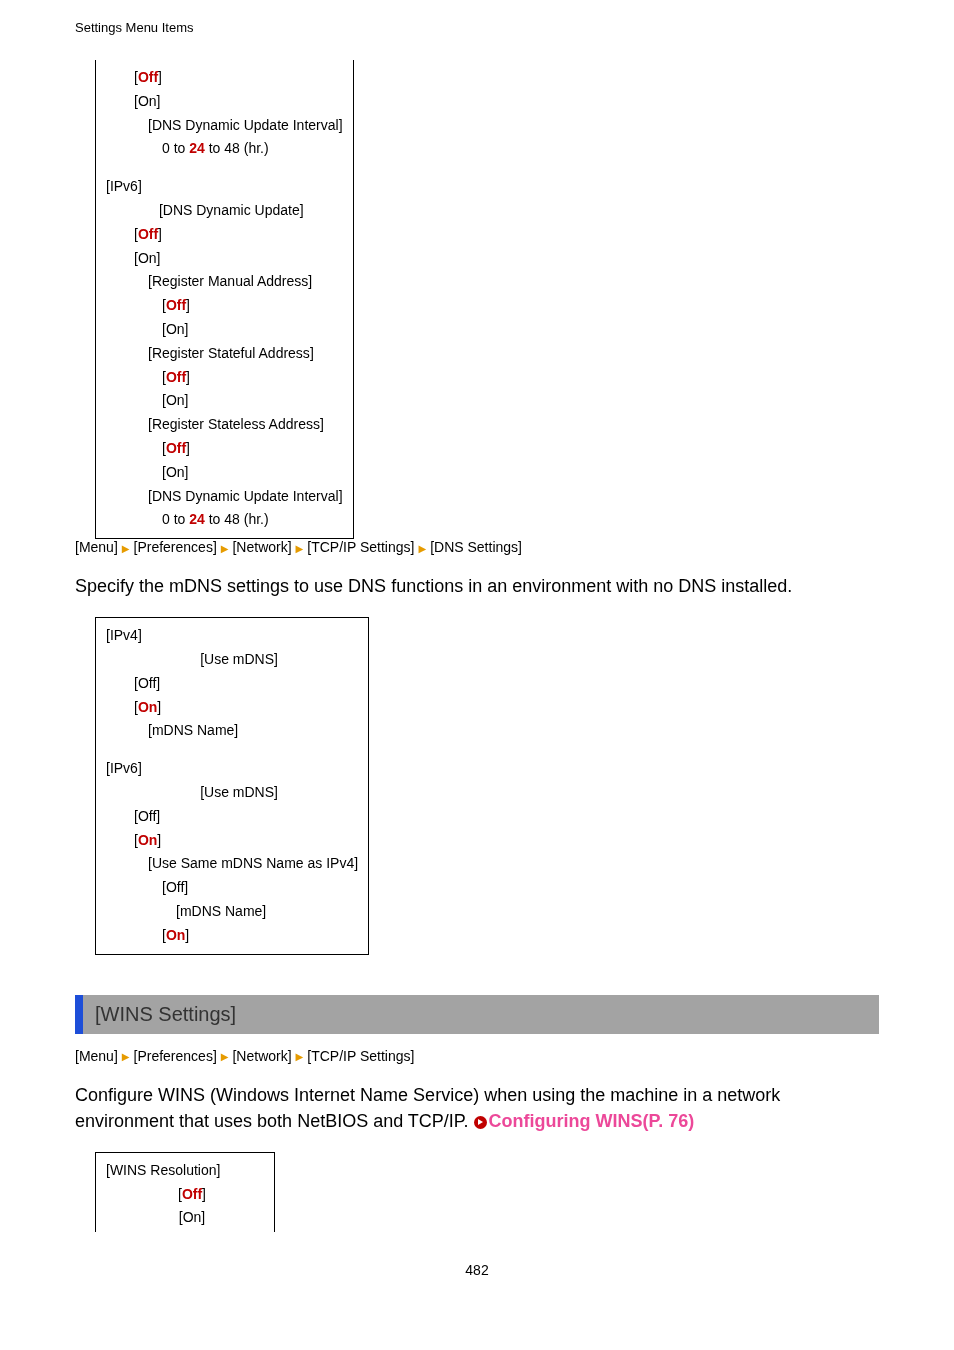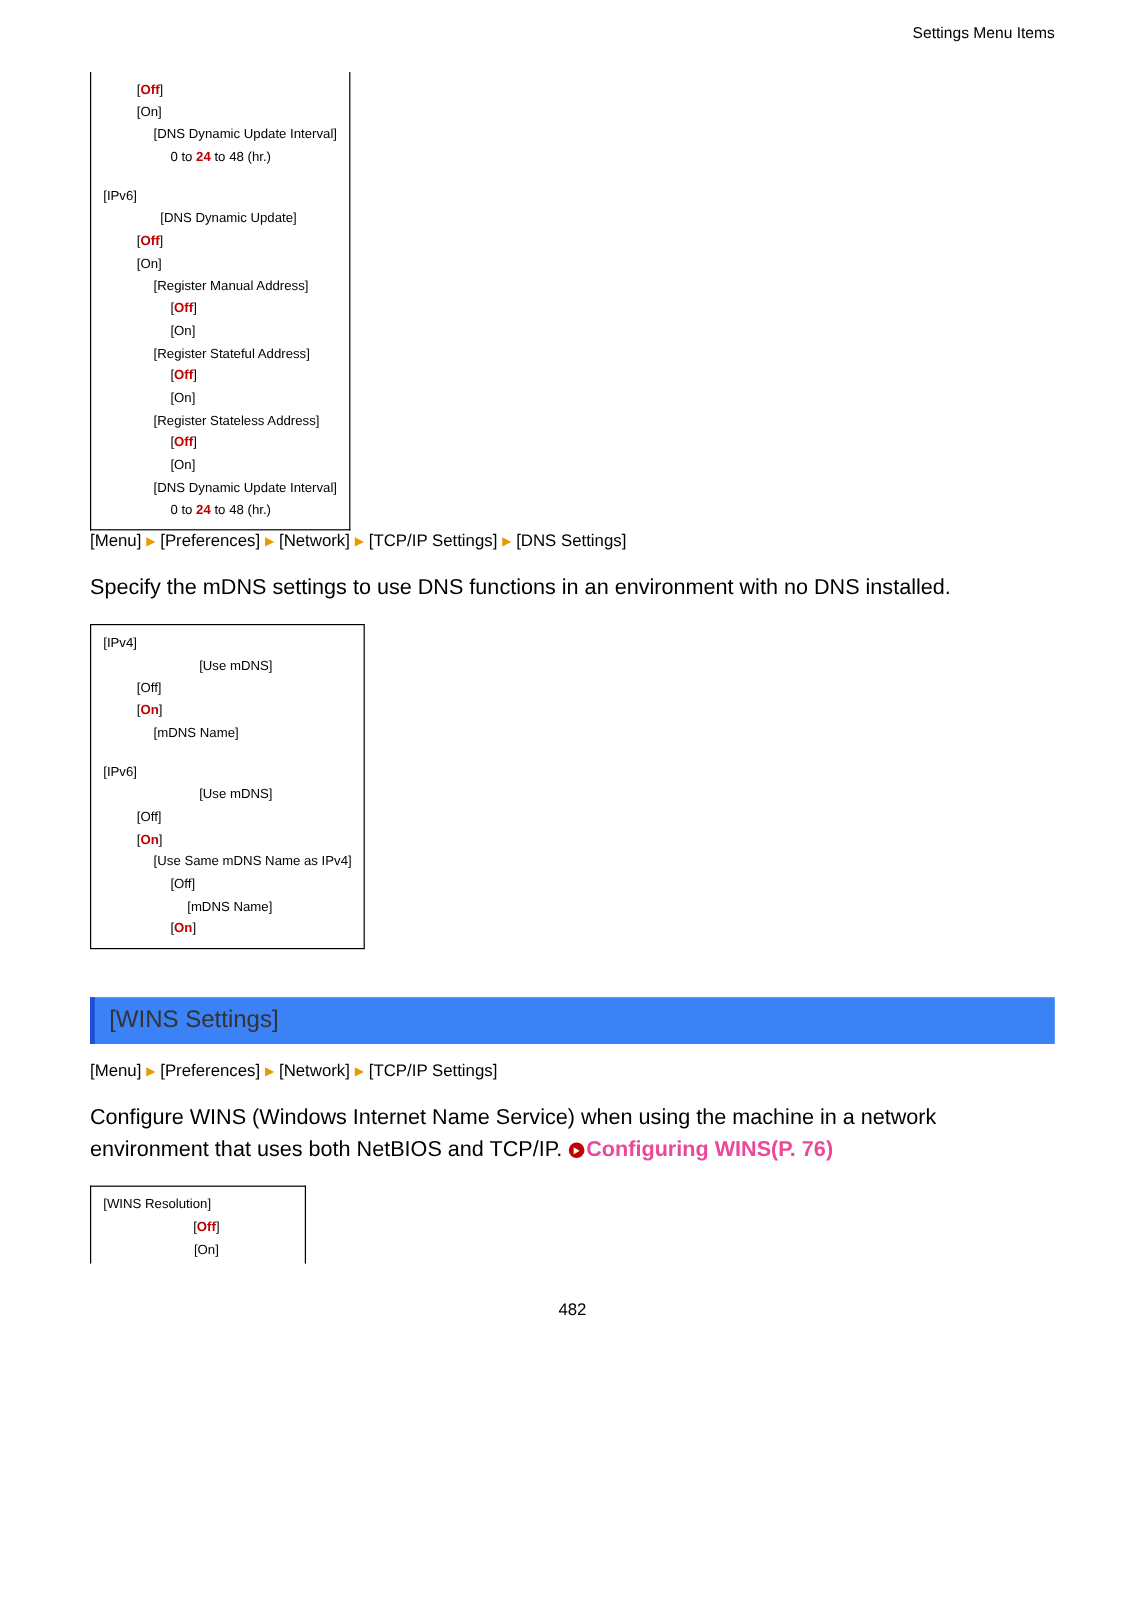--- a/index.html
+++ b/index.html
@@ -9,31 +9,32 @@
     font-family: "Segoe UI", "Helvetica Neue", Arial, sans-serif;
     font-size: 14px;
     color: #000;
     background: #fff;
     width: 954px;
   }
   .page {
     padding: 20px 75px 30px;
   }
   .running-head {
-    text-align: right;
+    text-align: left;
     font-size: 13px;
     margin-bottom: 25px;
   }
   .box {
     border: 1px solid #000;
     padding: 6px 10px;
     width: fit-content;
     min-width: 180px;
     line-height: 1.7;
-    font-size: 11px;
+    font-size: 14px;
+    margin-left: 20px;
   }
   .box .indent1 { margin-left: 14px; text-align: center; }
   .box .indent2 { margin-left: 28px; }
   .box .indent3 { margin-left: 42px; }
   .box .indent4 { margin-left: 56px; }
   .box .indent5 { margin-left: 70px; }
   .section-sp { margin-top: 14px; }
   .bold-red { color: #c00000; font-weight: bold; }
   .bold-blk { font-weight: bold; }
   .sub-heading {
@@ -45,22 +46,22 @@
     margin-top: 28px;
     margin-bottom: 6px;
   }
   .breadcrumb {
     font-size: 14px;
     margin-bottom: 18px;
   }
   .bc-sep { color: #e69b00; font-size: 10px; margin: 0 4px; display:inline-block; vertical-align: middle;}
   .body-text { font-size: 18px; line-height: 1.45; margin-bottom: 18px;}
   .section-bar {
-    background: #3b82f6;
-    border-left: 4px solid #1d4ed8;
+    background: #a3a3a3;
+    border-left: 8px solid #1d4ed8;
     padding: 8px 12px;
     font-size: 20px;
     color: #333;
     margin-top: 40px;
     margin-bottom: 14px;
   }
   .link-icon {
     display: inline-block;
     width: 13px; height: 13px;
     background: #c00000;

